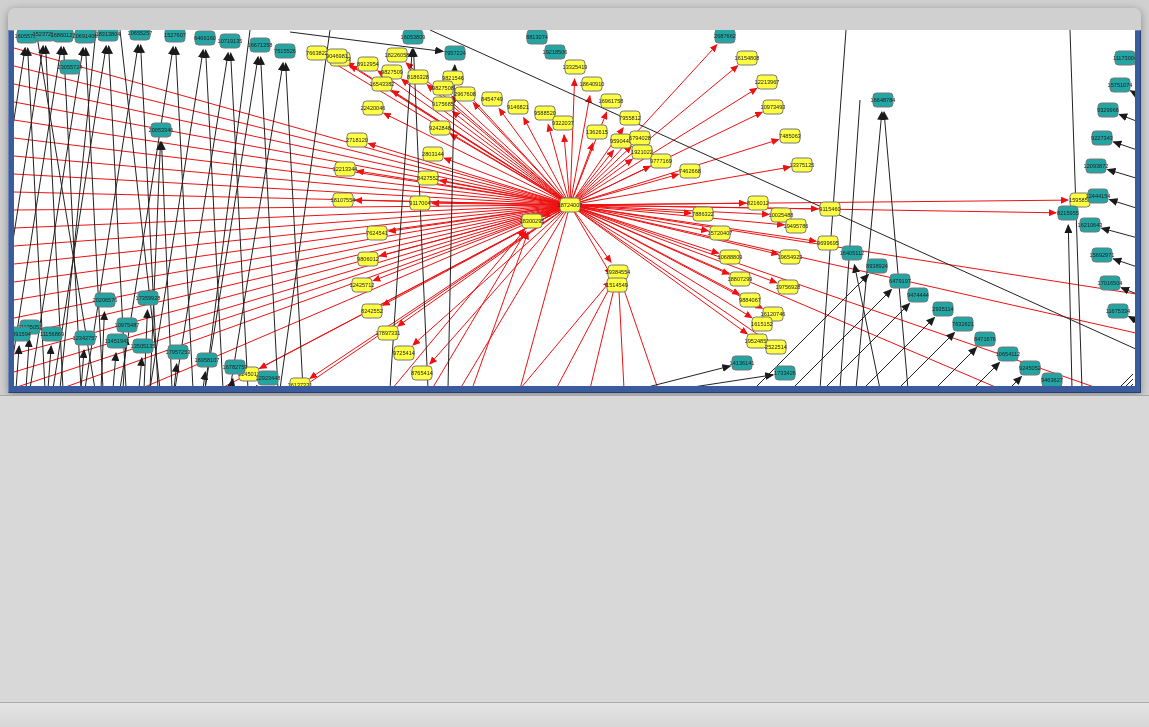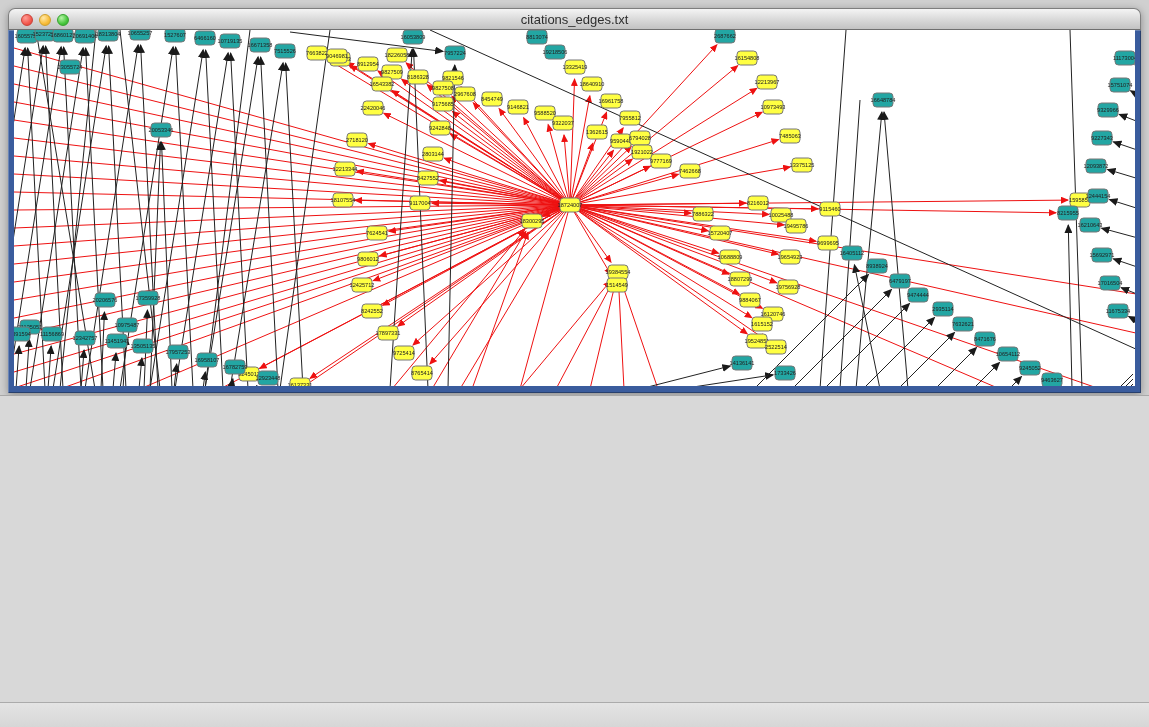--- a/index.html
+++ b/index.html
@@ -30,26 +30,20 @@
 
   .statusbar{position:absolute;left:0;top:702px;width:1149px;height:25px;
       background:linear-gradient(#e4e4e4,#d6d6d6);border-top:1px solid #ababab;}
 </style>
 </head>
 <body>
 
 <div id="app">
 
   <div class="net-window">
-    <div class="titlebar">
-      <span class="tl red"></span>
-      <span class="tl yellow"></span>
-      <span class="tl green"></span>
-      <div class="win-title">citations_edges.txt</div>
-    </div>
     <div class="net-content">
       <div class="canvas-holder">
         <svg id="graph-svg" width="1121" height="356" viewBox="14 30 1121 356" xmlns="http://www.w3.org/2000/svg">
           <defs>
             <marker id="ar" markerWidth="9" markerHeight="7" refX="7" refY="3.5" orient="auto" markerUnits="userSpaceOnUse">
               <path d="M0,0 L8,3.5 L0,7 z" fill="#ee1111"></path>
             </marker>
             <marker id="ak" markerWidth="10" markerHeight="8" refX="8" refY="4" orient="auto" markerUnits="userSpaceOnUse">
               <path d="M0,0 L9,4 L0,8 z" fill="#1a1a1a"></path>
             </marker>

